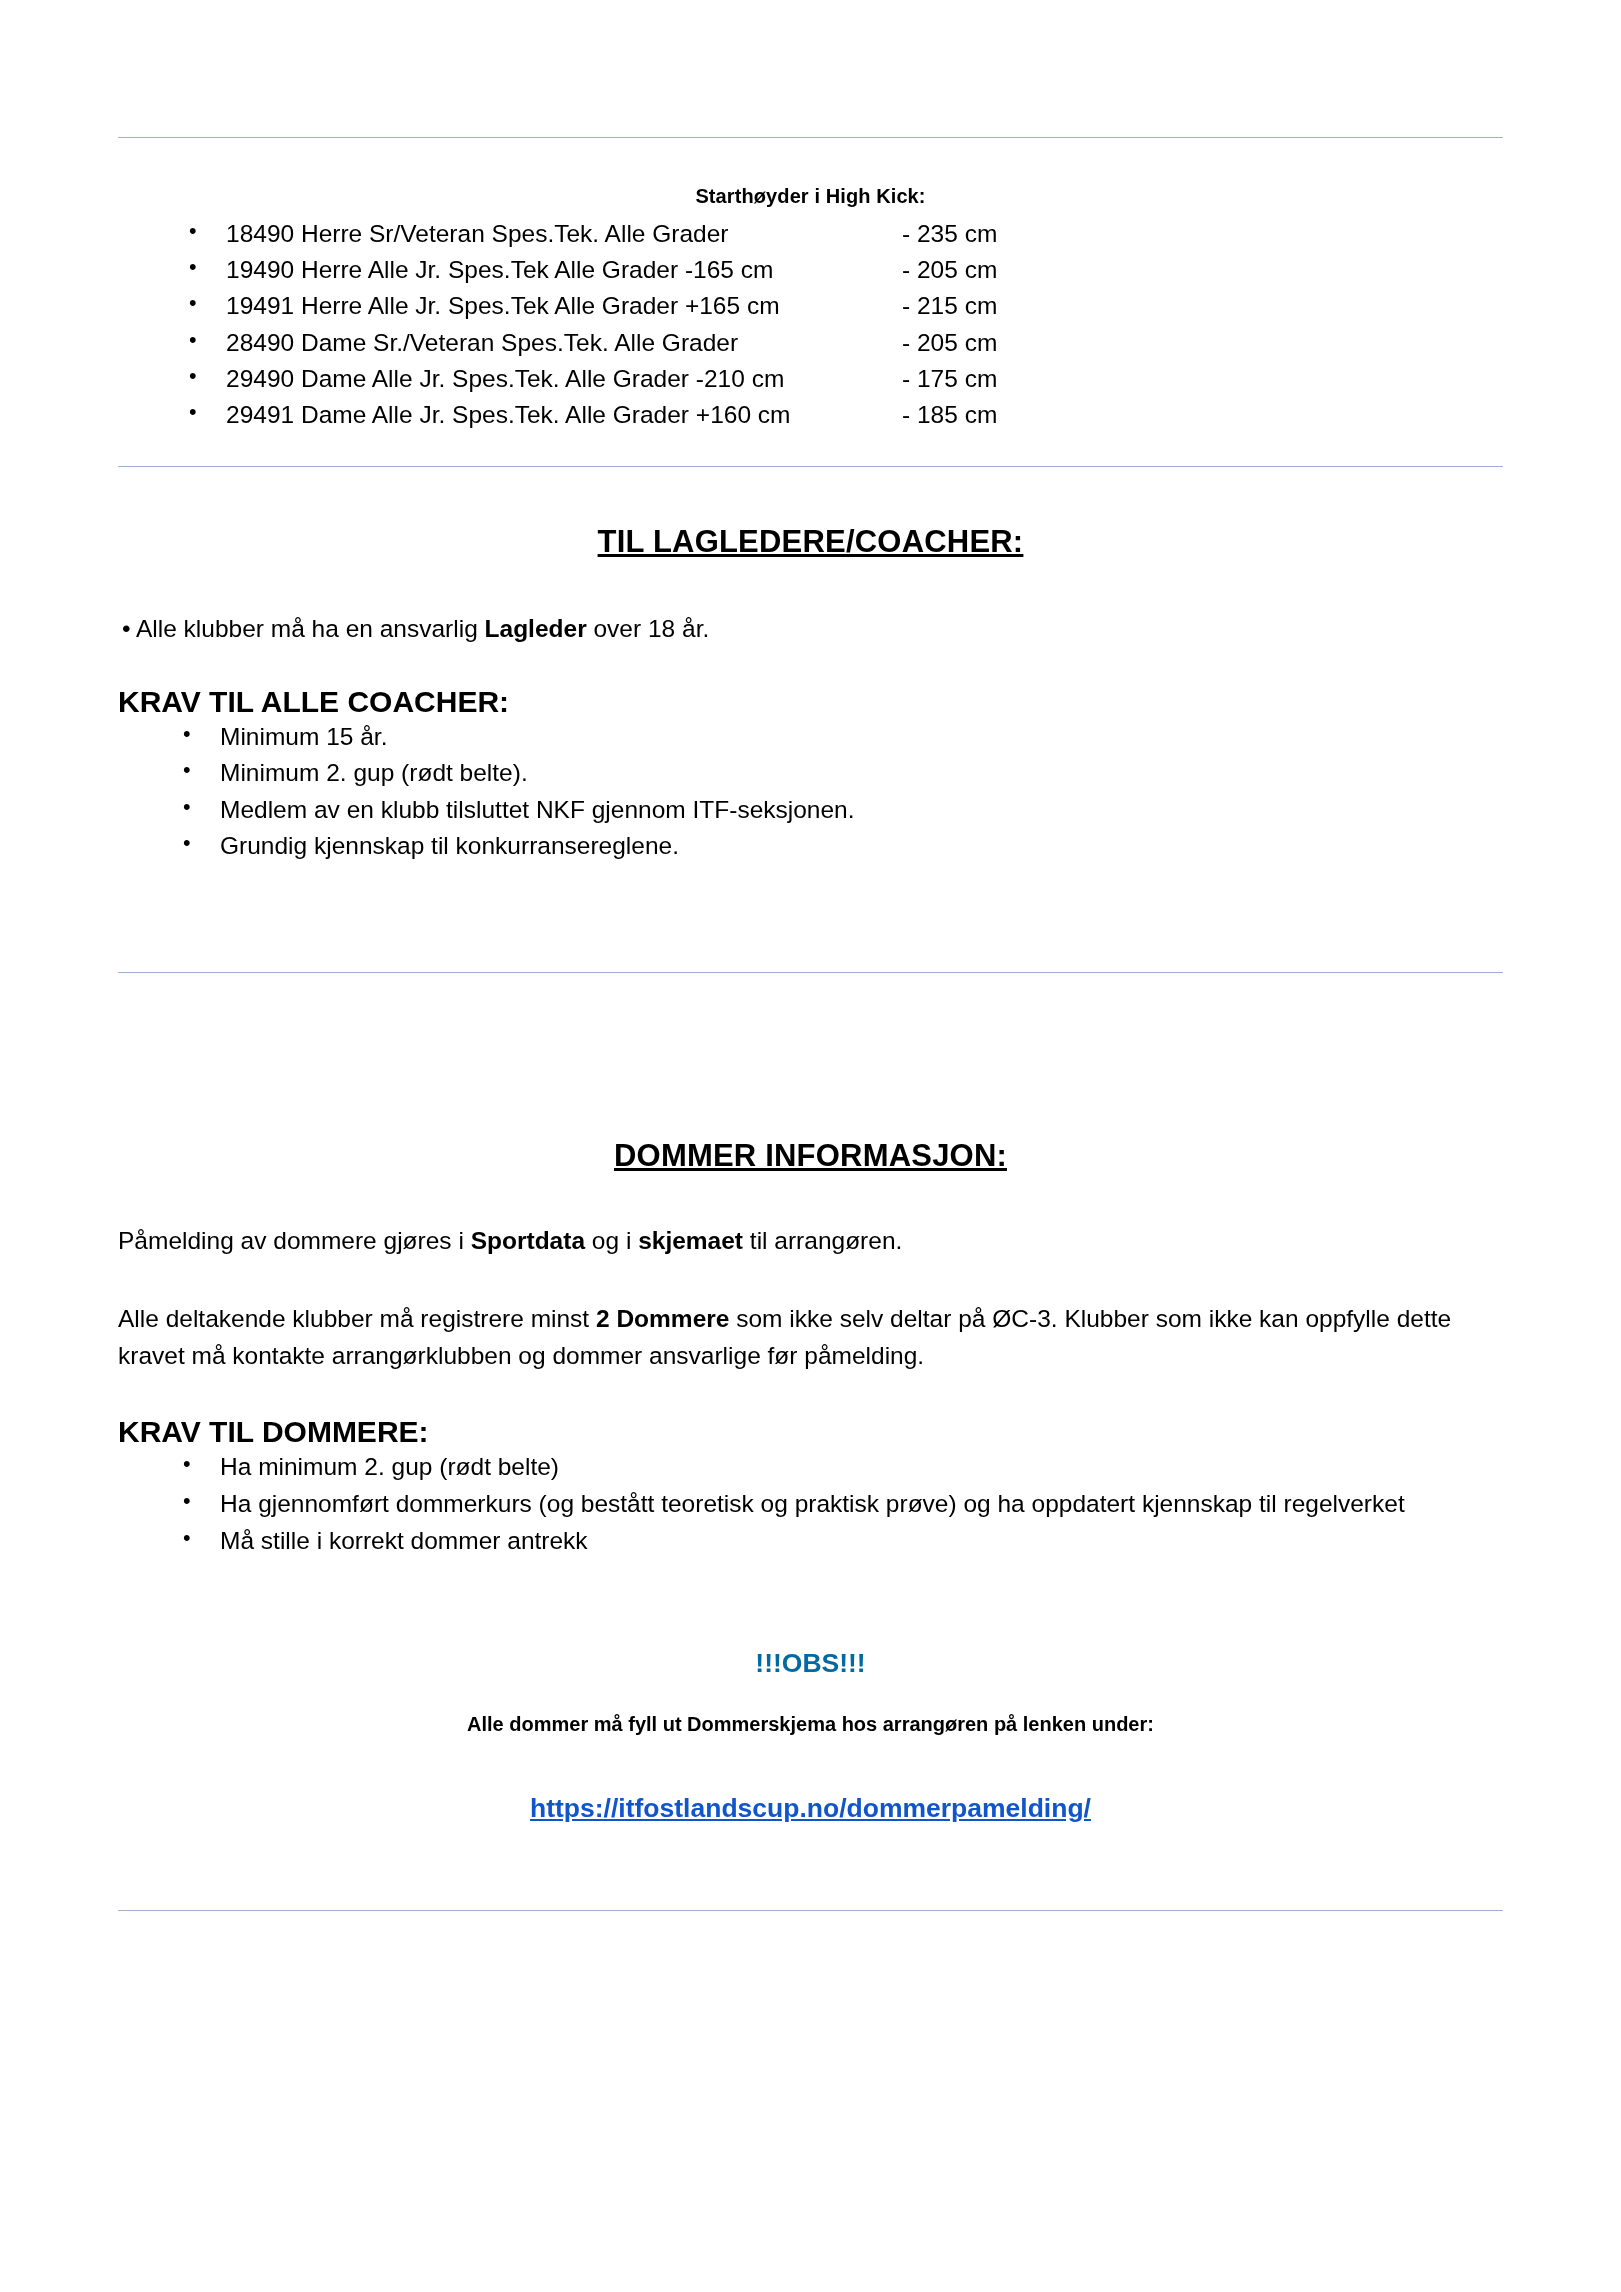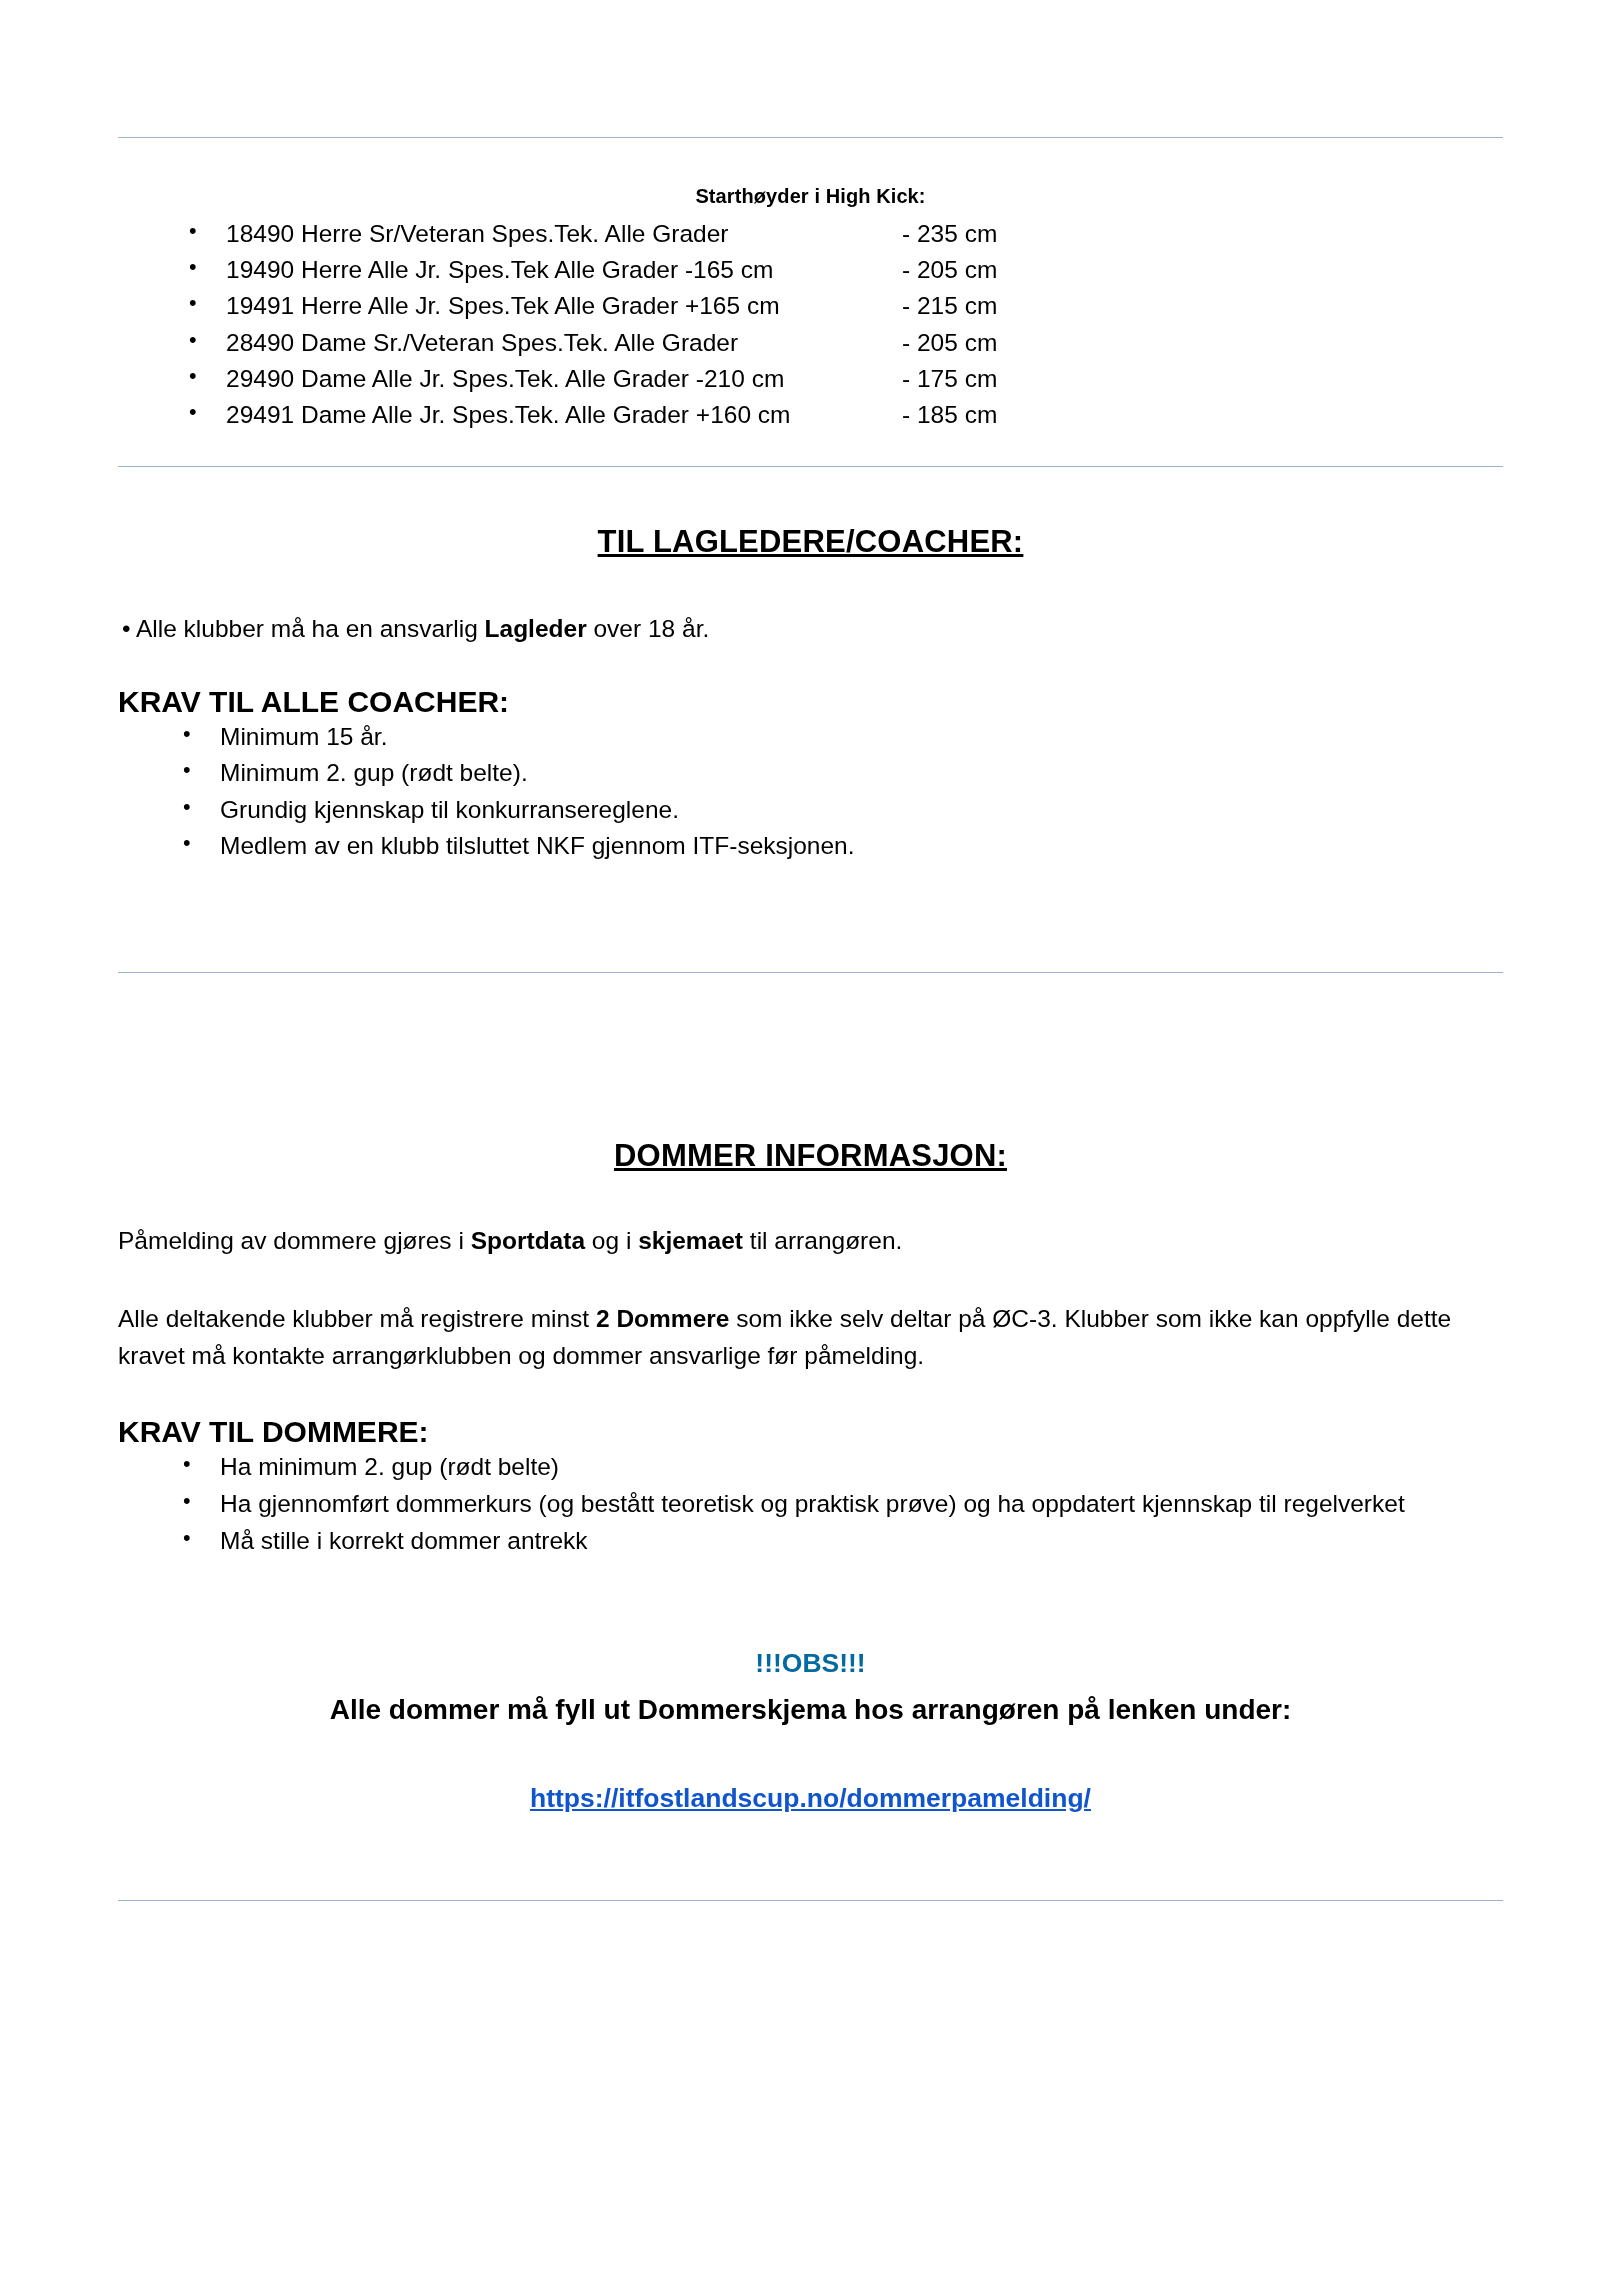--- a/index.html
+++ b/index.html
@@ -113,22 +113,22 @@
   .obs {
     text-align: center;
     color: #0369a1;
     font-weight: bold;
     font-size: 26.5px;
     margin-top: 88px;
   }
   .obs-line {
     text-align: center;
     font-weight: bold;
-    font-size: 28px;
-    margin-top: 15px;
+    font-size: 20px;
+    margin-top: 34px;
   }
   .link-line {
     text-align: center;
     margin-top: 57px;
     font-size: 26.5px;
   }
   .link-line a {
     color: #1155cc;
     font-weight: bold;
     text-decoration: underline;
@@ -182,22 +182,22 @@
       <div class="doc-heading">TIL LAGLEDERE/COACHER:</div>
     </div>
 
     <p class="para lagleder-line"><span>• Alle klubber må ha en ansvarlig </span><b>Lagleder</b><span> over 18 år.</span></p>
 
     <div class="sub-bold">KRAV TIL ALLE COACHER:</div>
 
     <ul class="bullets plain">
       <li>Minimum 15 år.</li>
       <li>Minimum 2. gup (rødt belte).</li>
+      <li>Medlem av en klubb tilsluttet NKF gjennom ITF-seksjonen.</li>
       <li>Grundig kjennskap til konkurransereglene.</li>
-      <li>Medlem av en klubb tilsluttet NKF gjennom ITF-seksjonen.</li>
     </ul>
 
     <div class="gap-after-coach"></div>
   </div>
 
   <hr class="hr">
 
   <div class="content">
     <div class="gap-before-dommer"></div>
 

